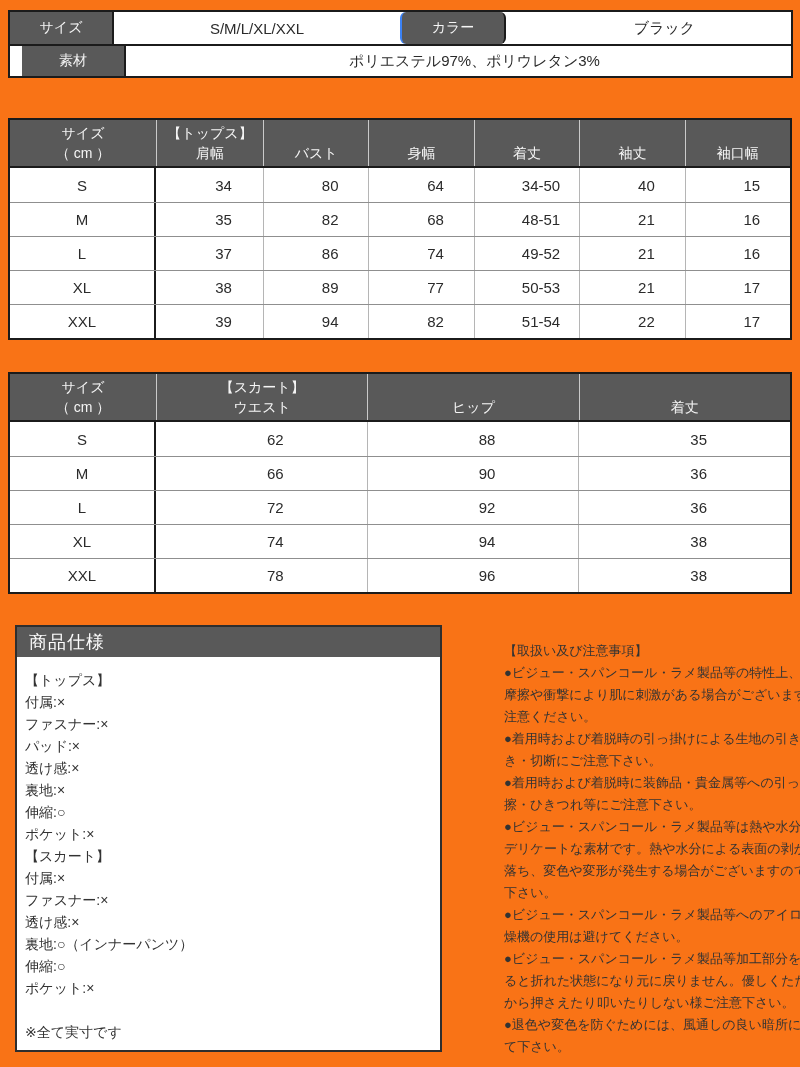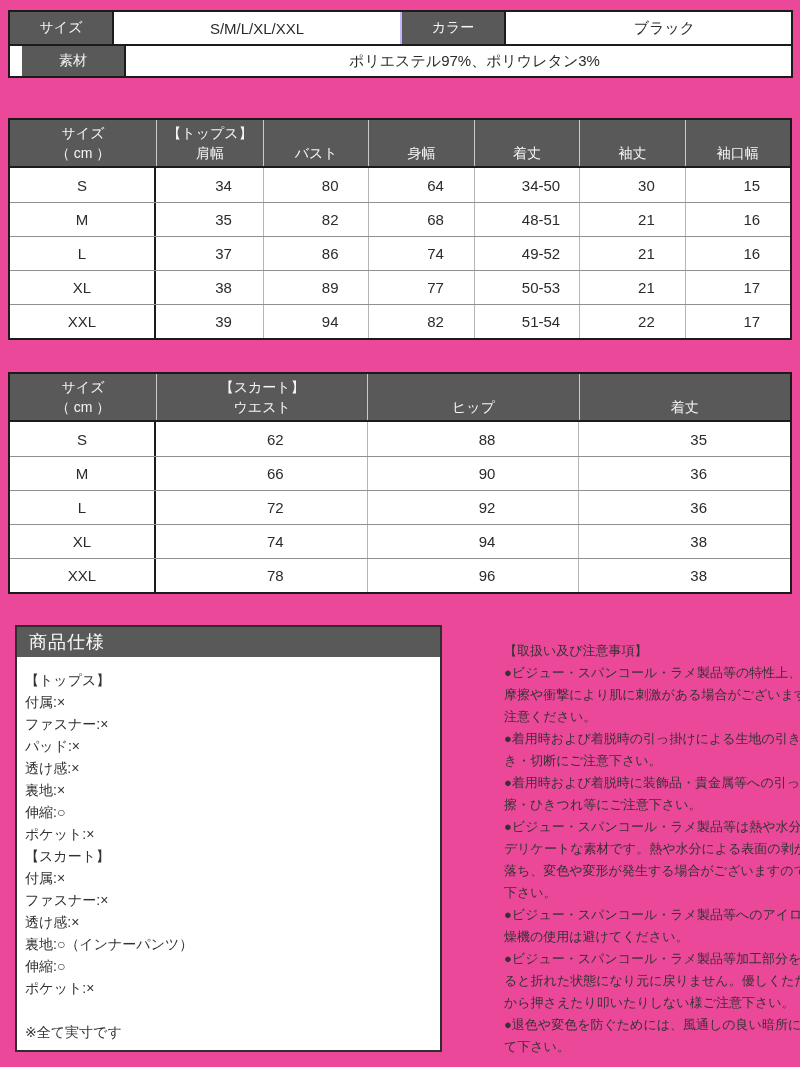--- a/index.html
+++ b/index.html
@@ -2,33 +2,33 @@
 <html><head>
 <meta charset="utf-8">
 <style>
   * { box-sizing: border-box; margin: 0; padding: 0; }
   html, body { background: #fff; }
   body {
     width: 800px; height: 1067px;
     font-family: "Liberation Sans", "DejaVu Sans", sans-serif;
     color: #2b2b2b;
   }
-  .page { position: relative; width: 800px; height: 1067px; background: #ec4899; overflow: hidden; }
+  .page { position: relative; width: 800px; height: 1067px; background: #f97316; overflow: hidden; }
 
   
   .cell { display: flex; align-items: center; justify-content: center; }
   .dark { background: #595959; color: #f5f5f5; }
 
   
   .t1 { position: absolute; left: 8px; top: 10px; width: 785px; border: 2px solid #1b1b1b; background: #fff; }
   .t1-row { display: flex; height: 32px; }
   .t1-row + .t1-row { border-top: 2px solid #1b1b1b; padding-left: 12px; }
   .t1 .hlabel { width: 104px; flex: 0 0 104px; font-size: 14px; border-right: 2px solid #1b1b1b; }
   .t1 .sizeval { width: 286px; flex: 0 0 286px; font-size: 15px; }
-  .t1 .clabel { width: 106px; flex: 0 0 106px; font-size: 14px; border-left: 2px solid #c4b5fd; border-right: 2px solid #1b1b1b; }
+  .t1 .clabel { width: 106px; flex: 0 0 106px; font-size: 14px; border-left: 2px solid #3b82f6; border-right: 2px solid #1b1b1b; border-radius: 6px; }
   .t1 .flexval { flex: 1; font-size: 15px; margin-left: 32px; }
 
   
   .mt { position: absolute; left: 8px; width: 784px; border: 2px solid #1b1b1b; background: #fff; }
   .t2 { top: 118px; }
   .t3 { top: 372px; }
   .hrow { display: flex; height: 48px; background: #595959; color: #f5f5f5; border-bottom: 2px solid #1b1b1b; }
   .hcell { flex: 1; display: flex; flex-direction: column; align-items: center; justify-content: center; font-size: 14px; }
   .hcell + .hcell { border-left: 1px solid #cacaca; }
   .hline { height: 20px; line-height: 20px; display: flex; align-items: center; justify-content: center; }
@@ -100,21 +100,21 @@
           <div class="hline"></div>
           <div class="hline">袖口幅</div>
         </div>
     </div>
     <div class="drow">
       <div class="dcell colsize">S</div>
       <div class="dcell colgrp">34</div>
       <div class="dcell">80</div>
       <div class="dcell">64</div>
       <div class="dcell">34-50</div>
-      <div class="dcell">30</div>
+      <div class="dcell">40</div>
       <div class="dcell">15</div>
     </div>
     <div class="drow">
       <div class="dcell colsize">M</div>
       <div class="dcell colgrp">35</div>
       <div class="dcell">82</div>
       <div class="dcell">68</div>
       <div class="dcell">48-51</div>
       <div class="dcell">21</div>
       <div class="dcell">16</div>

